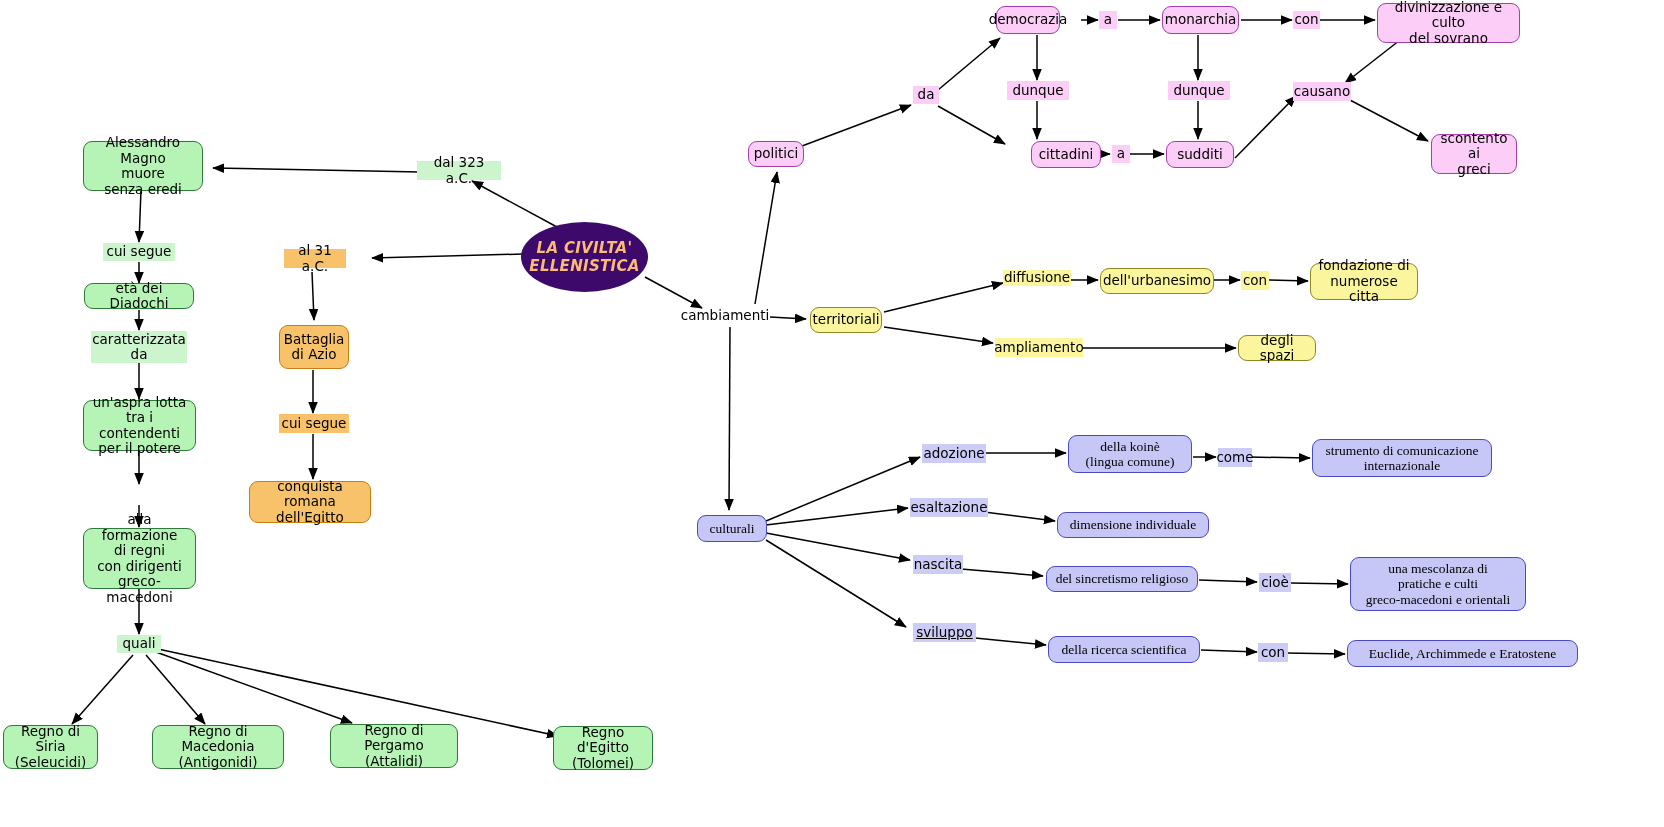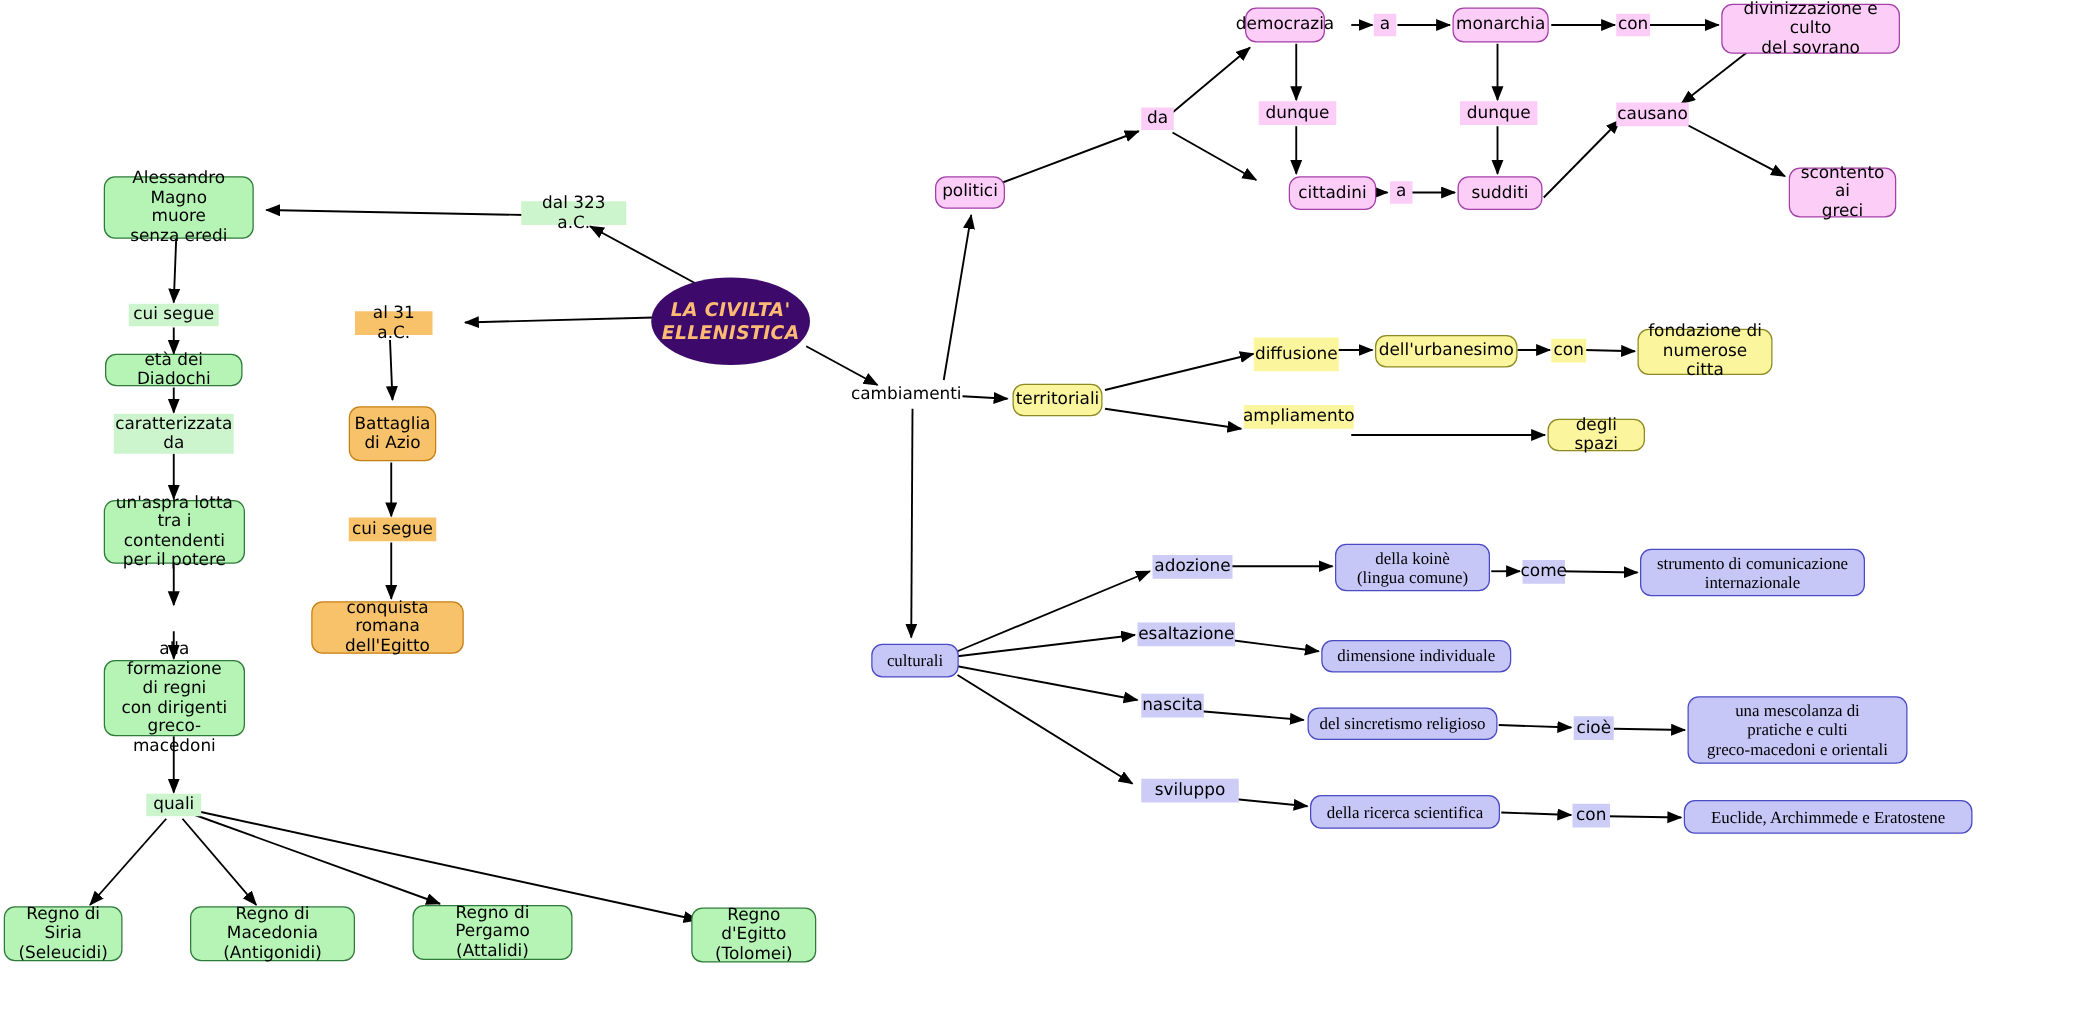--- a/index.html
+++ b/index.html
@@ -208,41 +208,41 @@
   <div class="lbl l-pink" style="left:1007px;top:81px;width:62px;height:19px;">dunque</div>
   <div class="lbl l-pink" style="left:1168px;top:81px;width:62px;height:19px;">dunque</div>
   <div class="node n-pink" style="left:1031px;top:141px;width:70px;height:27px;">cittadini</div>
   <div class="lbl l-pink" style="left:1112px;top:145px;width:18px;height:18px;">a</div>
   <div class="node n-pink" style="left:1166px;top:141px;width:68px;height:27px;">sudditi</div>
   <div class="lbl l-pink" style="left:1293px;top:82px;width:58px;height:19px;">causano</div>
   <div class="node n-pink" style="left:1431px;top:134px;width:86px;height:40px;">scontento ai
 greci</div>
 
   <div class="node n-yellow" style="left:810px;top:307px;width:72px;height:26px;">territoriali</div>
-  <div class="lbl l-yellow" style="left:1003px;top:270px;width:68px;height:27px;">diffusione</div>
+  <div class="lbl l-yellow" style="left:1003px;top:270px;width:68px;height:16px;">diffusione</div>
   <div class="node n-yellow" style="left:1100px;top:268px;width:114px;height:26px;">dell'urbanesimo</div>
   <div class="lbl l-yellow" style="left:1241px;top:271px;width:28px;height:19px;">con</div>
   <div class="node n-yellow" style="left:1310px;top:263px;width:108px;height:37px;">fondazione di
 numerose citta</div>
-  <div class="lbl l-yellow" style="left:995px;top:324px;width:88px;height:19px;">ampliamento</div>
+  <div class="lbl l-yellow" style="left:995px;top:338px;width:88px;height:19px;">ampliamento</div>
   <div class="node n-yellow" style="left:1238px;top:335px;width:78px;height:26px;">degli spazi</div>
 
   <div class="node n-blue" style="left:697px;top:515px;width:70px;height:27px;">culturali</div>
   <div class="lbl l-blue" style="left:922px;top:444px;width:64px;height:19px;">adozione</div>
   <div class="node n-blue" style="left:1068px;top:435px;width:124px;height:38px;">della koinè
 (lingua comune)</div>
   <div class="lbl l-blue" style="left:1218px;top:448px;width:34px;height:19px;">come</div>
   <div class="node n-blue" style="left:1312px;top:439px;width:180px;height:38px;">strumento di comunicazione
 internazionale</div>
   <div class="lbl l-blue" style="left:910px;top:498px;width:78px;height:19px;">esaltazione</div>
   <div class="node n-blue" style="left:1057px;top:512px;width:152px;height:26px;">dimensione individuale</div>
   <div class="lbl l-blue" style="left:913px;top:555px;width:50px;height:19px;">nascita</div>
   <div class="node n-blue" style="left:1046px;top:566px;width:152px;height:26px;">del sincretismo religioso</div>
   <div class="lbl l-blue" style="left:1259px;top:573px;width:32px;height:19px;">cioè</div>
   <div class="node n-blue" style="left:1350px;top:557px;width:176px;height:54px;">una mescolanza di
 pratiche e culti
 greco-macedoni e orientali</div>
-  <div class="lbl l-blue" style="left:913px;top:623px;width:78px;height:19px;">sviluppo</div>
+  <div class="lbl l-blue" style="left:913px;top:623px;width:63px;height:19px;text-decoration:underline;">sviluppo</div>
   <div class="node n-blue" style="left:1048px;top:636px;width:152px;height:27px;">della ricerca scientifica</div>
   <div class="lbl l-blue" style="left:1258px;top:643px;width:30px;height:19px;">con</div>
   <div class="node n-blue" style="left:1347px;top:640px;width:231px;height:27px;">Euclide, Archimmede e Eratostene</div>
 
 </div>
 
 </body></html>

